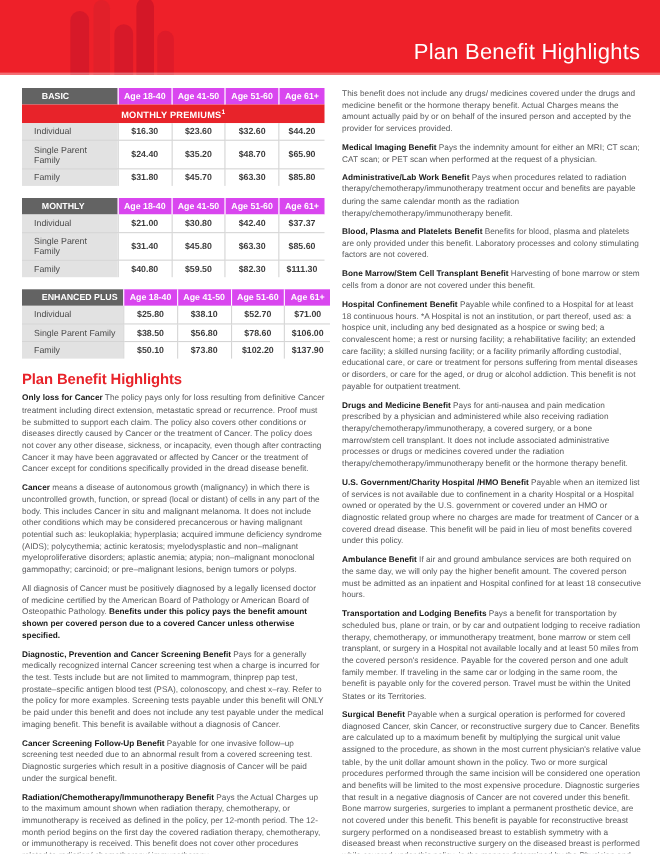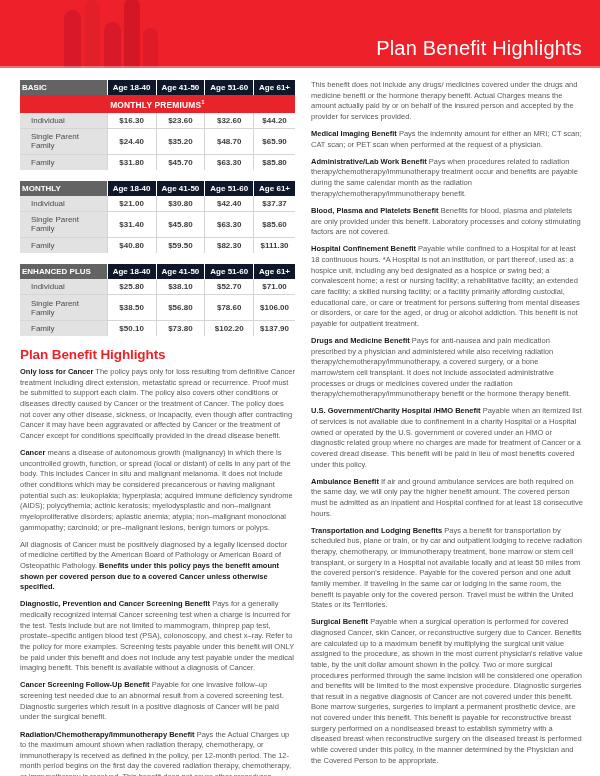--- a/index.html
+++ b/index.html
@@ -88,32 +88,32 @@
     font-weight: bold;
     font-size: 8.4px;
     padding: 4px 6px 3px 6px;
     letter-spacing: 0.2px;
   }
   .ptable .title-row td sup {
     font-size: 6px;
     vertical-align: super;
   }
   .ptable thead th {
-    background: #0f172a;
+    background: #d946ef;
     color: #ffffff;
     font-weight: bold;
     font-size: 8px;
     padding: 3px 5px;
     text-align: center;
     border-right: 1px solid #ffffff;
     white-space: nowrap;
   }
   .ptable thead th.plan-name {
     text-align: left;
-    padding-left: 2px;
+    padding-left: 18px;
     background: #636363;
     width: 104px;
   }
   .ptable thead th:last-child { border-right: none; }
 
   .ptable tbody td {
     padding: 3.2px 5px;
     text-align: center;
     font-size: 8px;
     color: #3d3d3d;
@@ -291,20 +291,21 @@
         <p class="para"><b>Radiation/Chemotherapy/Immunotherapy Benefit</b><span> Pays the Actual Charges up to the maximum amount shown when radiation therapy, chemotherapy, or immunotherapy is received as defined in the policy, per 12-month period. The 12-month period begins on the first day the covered radiation therapy, chemotherapy, or immunotherapy is received. This benefit does not cover other procedures related to radiation/ chemotherapy/ immunotherapy.</span></p>
       </div>
   </div>
 
   <div class="col col-right">
     <div id="right-paras">
         <p class="para"><span>This benefit does not include any drugs/ medicines covered under the drugs and medicine benefit or the hormone therapy benefit. Actual Charges means the amount actually paid by or on behalf of the insured person and accepted by the provider for services provided.</span></p>
         <p class="para"><b>Medical Imaging Benefit</b><span> Pays the indemnity amount for either an MRI; CT scan; CAT scan; or PET scan when performed at the request of a physician.</span></p>
         <p class="para"><b>Administrative/Lab Work Benefit</b><span> Pays when procedures related to radiation therapy/chemotherapy/immunotherapy treatment occur and benefits are payable during the same calendar month as the radiation therapy/chemotherapy/immunotherapy benefit.</span></p>
         <p class="para"><b>Blood, Plasma and Platelets Benefit</b><span> Benefits for blood, plasma and platelets are only provided under this benefit. Laboratory processes and colony stimulating factors are not covered.</span></p>
+        <p class="para"><b>Bone Marrow/Stem Cell Transplant Benefit</b><span> Harvesting of bone marrow or stem cells from a donor are not covered under this benefit.</span></p>
         <p class="para"><b>Hospital Confinement Benefit</b><span> Payable while confined to a Hospital for at least 18 continuous hours. *A Hospital is not an institution, or part thereof, used as: a hospice unit, including any bed designated as a hospice or swing bed; a convalescent home; a rest or nursing facility; a rehabilitative facility; an extended care facility; a skilled nursing facility; or a facility primarily affording custodial, educational care, or care or treatment for persons suffering from mental diseases or disorders, or care for the aged, or drug or alcohol addiction. This benefit is not payable for outpatient treatment.</span></p>
         <p class="para"><b>Drugs and Medicine Benefit</b><span> Pays for anti-nausea and pain medication prescribed by a physician and administered while also receiving radiation therapy/chemotherapy/immunotherapy, a covered surgery, or a bone marrow/stem cell transplant. It does not include associated administrative processes or drugs or medicines covered under the radiation therapy/chemotherapy/immunotherapy benefit or the hormone therapy benefit.</span></p>
         <p class="para"><b>U.S. Government/Charity Hospital /HMO Benefit</b><span> Payable when an itemized list of services is not available due to confinement in a charity Hospital or a Hospital owned or operated by the U.S. government or covered under an HMO or diagnostic related group where no charges are made for treatment of Cancer or a covered dread disease. This benefit will be paid in lieu of most benefits covered under this policy.</span></p>
         <p class="para"><b>Ambulance Benefit</b><span> If air and ground ambulance services are both required on the same day, we will only pay the higher benefit amount. The covered person must be admitted as an inpatient and Hospital confined for at least 18 consecutive hours.</span></p>
         <p class="para"><b>Transportation and Lodging Benefits</b><span> Pays a benefit for transportation by scheduled bus, plane or train, or by car and outpatient lodging to receive radiation therapy, chemotherapy, or immunotherapy treatment, bone marrow or stem cell transplant, or surgery in a Hospital not available locally and at least 50 miles from the covered person's residence. Payable for the covered person and one adult family member. If traveling in the same car or lodging in the same room, the benefit is payable only for the covered person. Travel must be within the United States or its Territories.</span></p>
         <p class="para"><b>Surgical Benefit</b><span> Payable when a surgical operation is performed for covered diagnosed Cancer, skin Cancer, or reconstructive surgery due to Cancer. Benefits are calculated up to a maximum benefit by multiplying the surgical unit value assigned to the procedure, as shown in the most current physician's relative value table, by the unit dollar amount shown in the policy. Two or more surgical procedures performed through the same incision will be considered one operation and benefits will be limited to the most expensive procedure. Diagnostic surgeries that result in a negative diagnosis of Cancer are not covered under this benefit. Bone marrow surgeries, surgeries to implant a permanent prosthetic device, are not covered under this benefit. This benefit is payable for reconstructive breast surgery performed on a nondiseased breast to establish symmetry with a diseased breast when reconstructive surgery on the diseased breast is performed while covered under this policy, in the manner determined by the Physician and the Covered Person to be appropriate.</span></p>
       </div>
   </div>
 
 </div>

